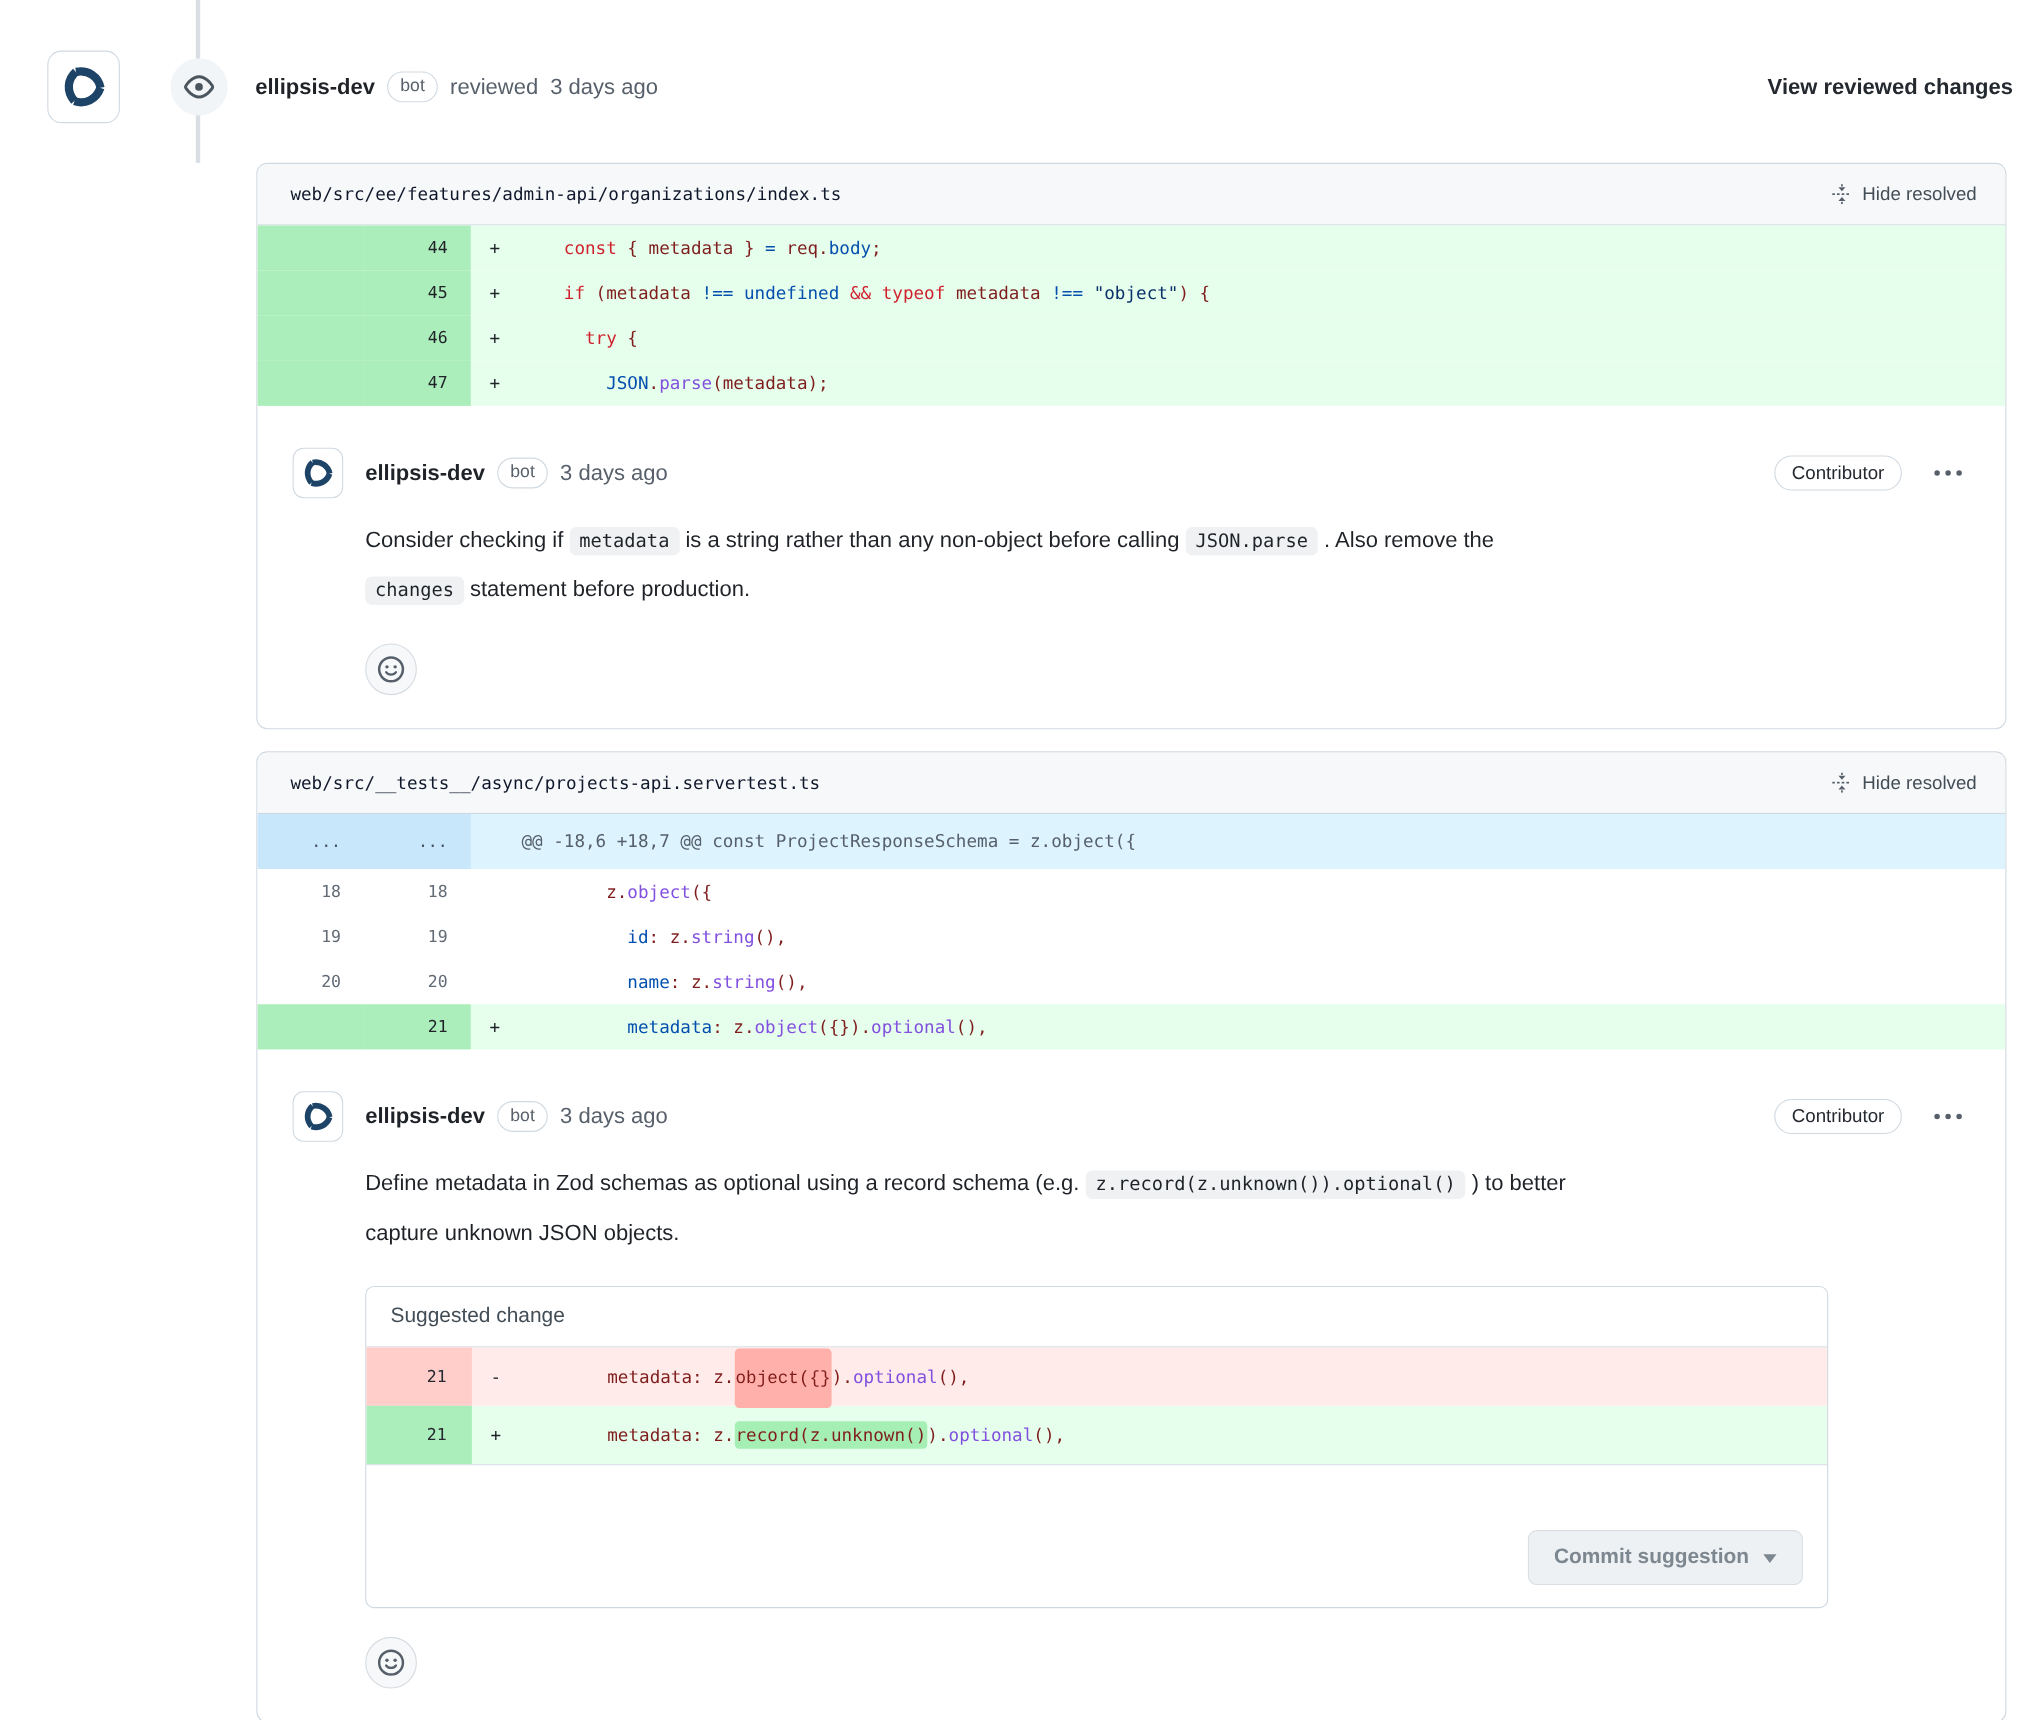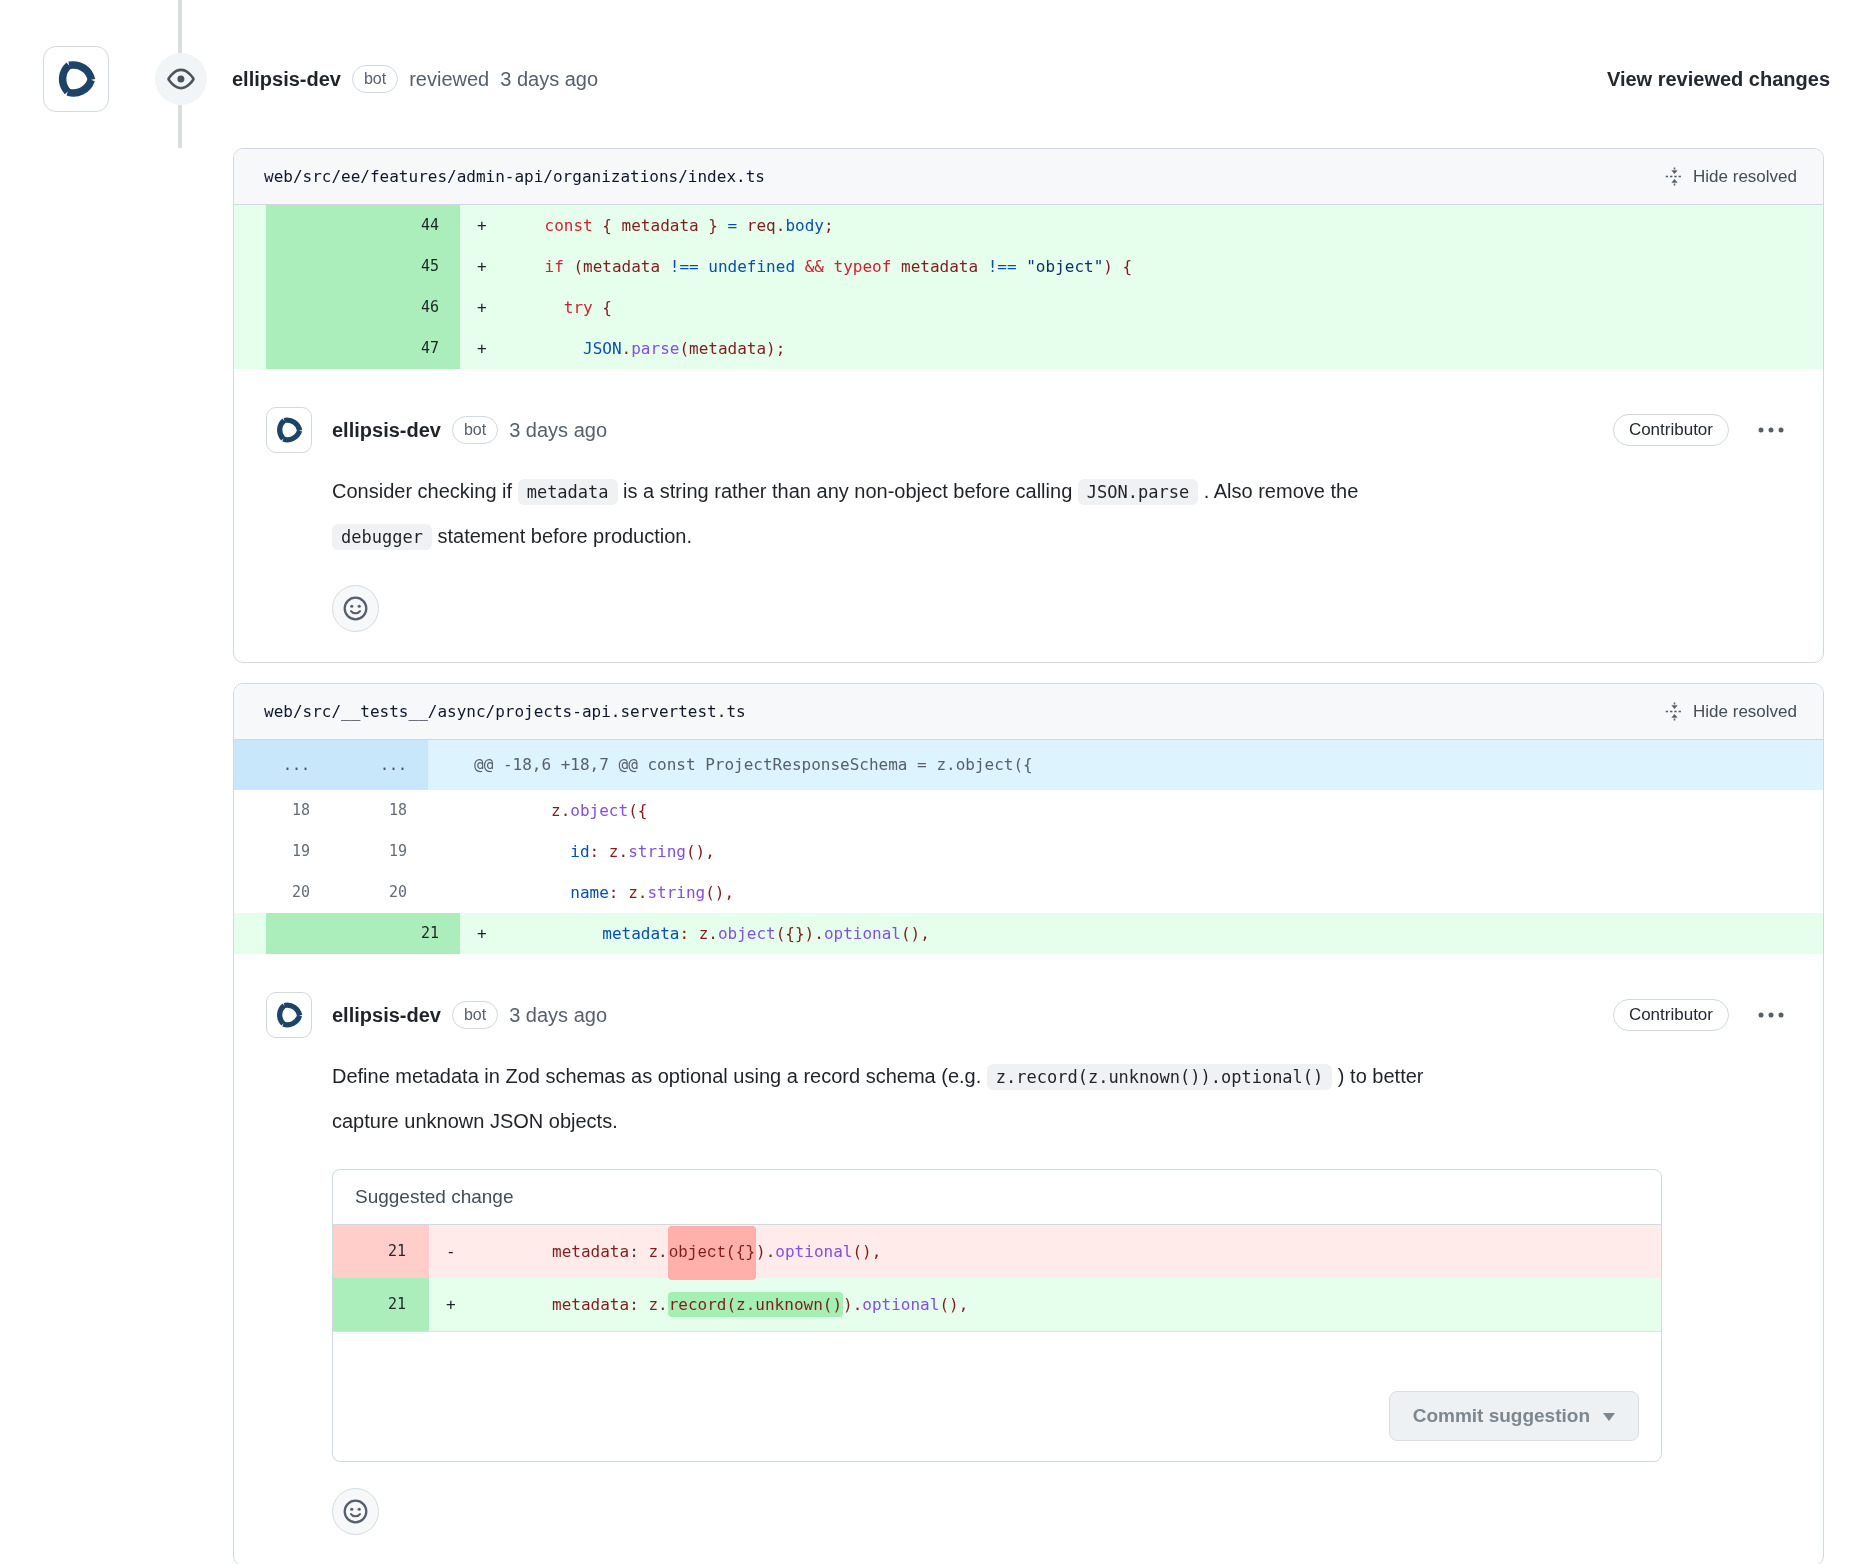--- a/index.html
+++ b/index.html
@@ -56,21 +56,21 @@
     display:flex; align-items:center; gap:9px; border:none; background:transparent;
     font-family:"Liberation Sans", sans-serif; font-size:17px; color:#434d56; cursor:pointer; padding:0;
   }
   .hide-btn svg { color:#57606a; }
 
   
   .diff-row { display:flex; height:41px; line-height:41px; font-family:"DejaVu Sans Mono", monospace; font-size:16px; }
   .gut { flex:none; width:97px; text-align:right; padding-right:21px; color:#636c76; font-size:15px; }
   .sign { flex:none; width:46px; padding-left:17px; color:#1f2328; }
   .code { white-space:pre; flex:1; }
-  .row-add { background:#e6ffec;padding-left:32px; }
+  .row-add { background:#e6ffec; }
   .row-add .gut { background:#aceebb; color:#1f2328; }
   .row-ctx { background:#ffffff; }
   .row-hunk { background:#ddf4ff; height:50px; line-height:50px; }
   .row-hunk .gut { background:#c9e7fb; color:#45535e; }
 
   .tk-p { color:#7f1d1d; }
   .tk-k { color:#cf222e; }
   .tk-c { color:#0550ae; }
   .tk-s { color:#0a3069; }
   .tk-f { color:#8250df; }
@@ -217,21 +217,21 @@
             <span class="flex-spacer"></span>
             <span class="badge-assoc">Contributor</span>
             <button class="kebab">
               <svg width="26" height="6" viewBox="0 0 26 6" fill="currentColor">
   <circle cx="3" cy="3" r="2.5"></circle>
                 <circle cx="13" cy="3" r="2.5"></circle>
                 <circle cx="23" cy="3" r="2.5"></circle>
               </svg>
             </button>
           </div>
-          <div class="c-text"><span>Consider checking if </span><code class="ichip">metadata</code><span> is a string rather than any non-object before calling </span><code class="ichip">JSON.parse</code><span> . Also remove the </span><code class="ichip">debugger</code><span> statement before production.</span></div>
+          <div class="c-text"><span>Consider checking if </span><code class="ichip">metadata</code><span> is a string rather than any non-object before calling </span><code class="ichip">JSON.parse</code><span> . Also remove the </span><code class="ichip">changes</code><span> statement before production.</span></div>
           <button class="smiley-btn">
             <svg width="27" height="27" viewBox="0 0 24 24">
   <circle cx="12" cy="12" r="9.6" fill="none" stroke="currentColor" stroke-width="2"></circle>
   <circle cx="8.7" cy="10" r="1.4" fill="currentColor"></circle>
               <circle cx="15.3" cy="10" r="1.4" fill="currentColor"></circle>
   <path d="M8 14.3c.9 1.3 2.3 2 4 2s3.1-.7 4-2" fill="none" stroke="currentColor" stroke-width="1.8" stroke-linecap="round"></path>
             </svg>
           </button>
         </div>
       </div>

